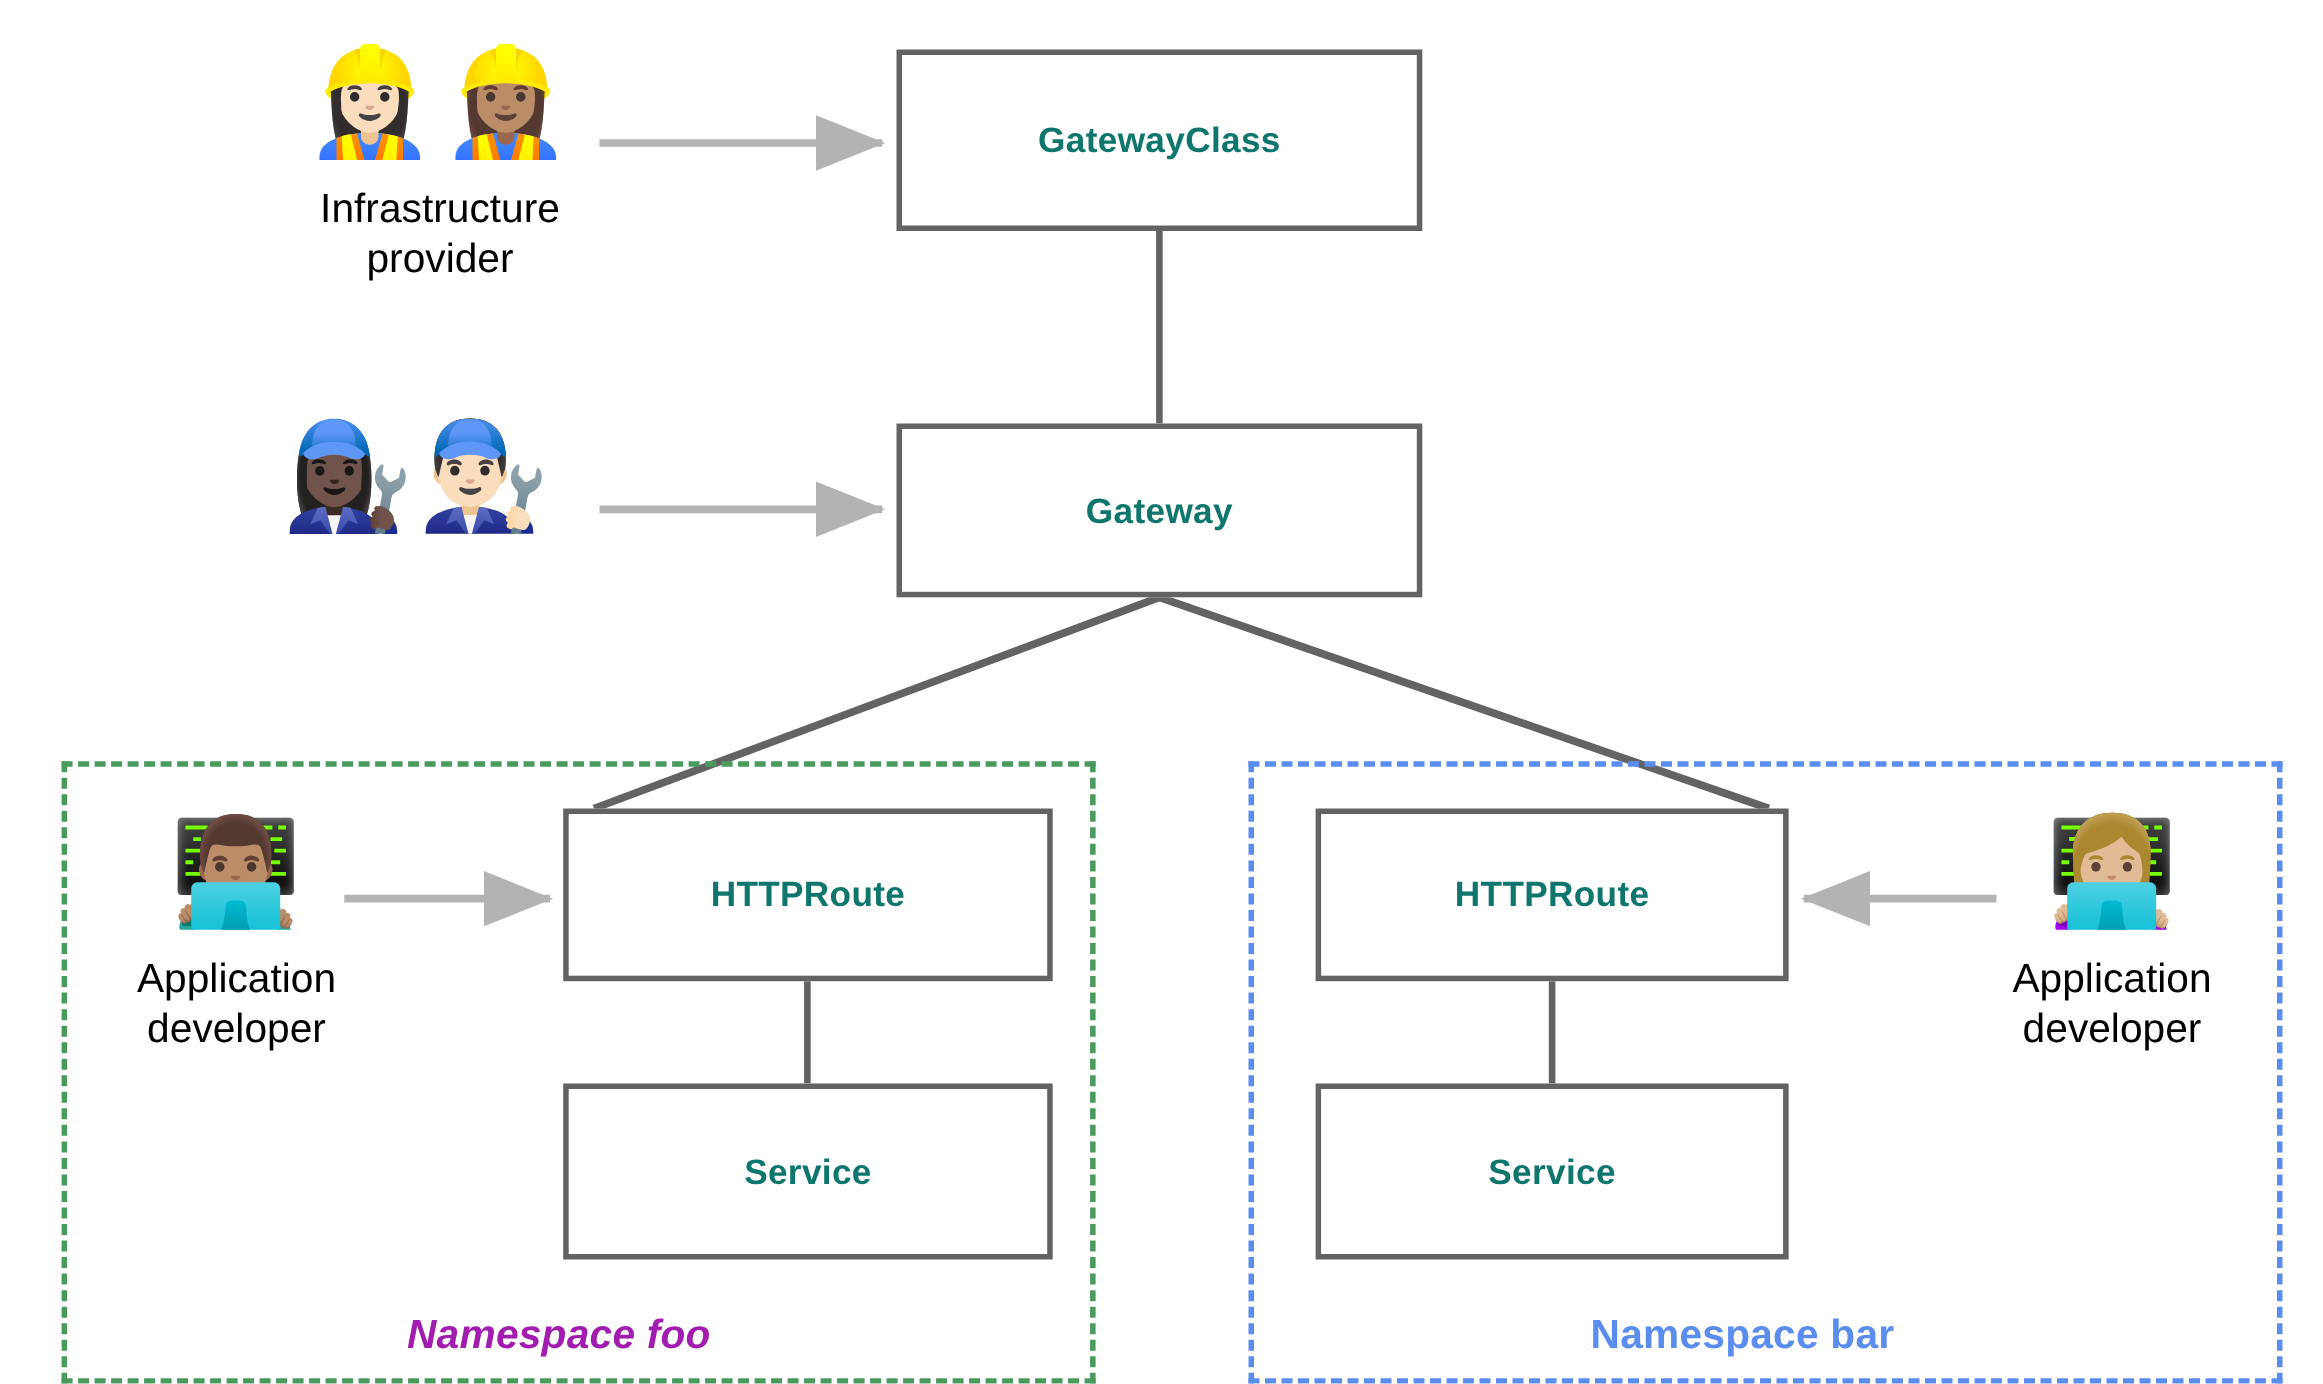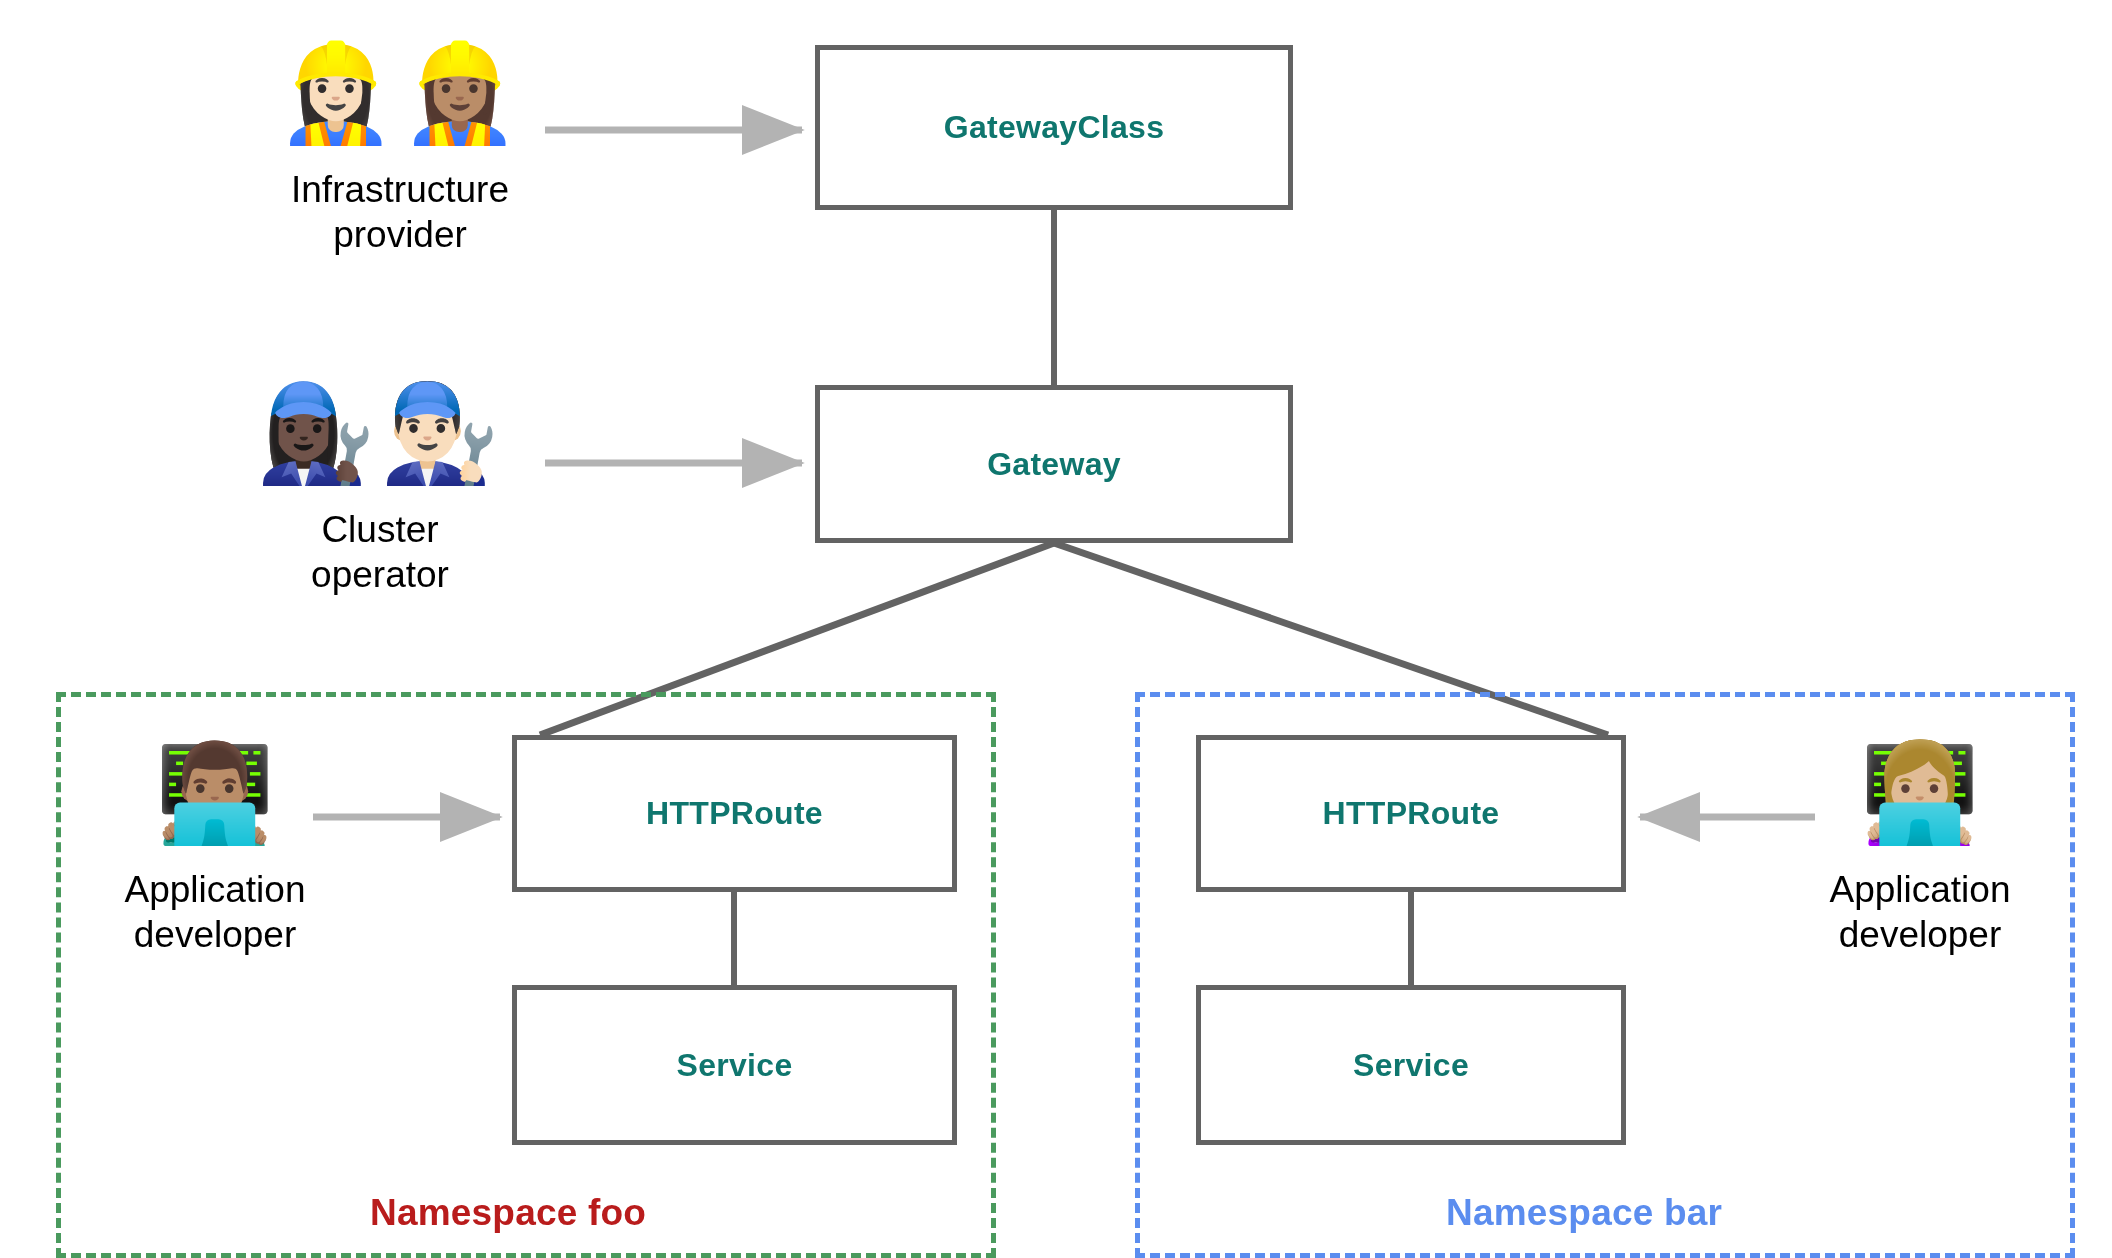--- a/index.html
+++ b/index.html
@@ -51,21 +51,22 @@
   .ns-label {
     position: absolute;
     font-size: 37px;
     font-weight: bold;
     letter-spacing: 0.2px;
     white-space: nowrap;
   }
   .ns-label-foo {
     left: 370px;
     top: 1192px;
-    color: #b91c1c;
+    color: #a21caf;
+    font-style: italic;
   }
   .ns-label-bar {
     left: 1446px;
     top: 1192px;
     color: #5b8def;
   }
   
   .res-box {
     position: absolute;
     box-sizing: border-box;
@@ -195,22 +196,20 @@
   </div>
 
   <div class="persona p-infra">
     <div class="persona-emoji">👷🏻‍♀️👷🏽‍♀️</div>
     <div class="persona-name">Infrastructure
 provider</div>
   </div>
 
   <div class="persona p-cluster">
     <div class="persona-emoji">👩🏿‍🔧👨🏻‍🔧</div>
-    <div class="persona-name">Cluster
-operator</div>
   </div>
 
   <div class="persona p-appdev-l">
     <div class="persona-emoji single">👨🏽‍💻</div>
     <div class="persona-name">Application
 developer</div>
   </div>
 
   <div class="persona p-appdev-r">
     <div class="persona-emoji single">👩🏼‍💻</div>

